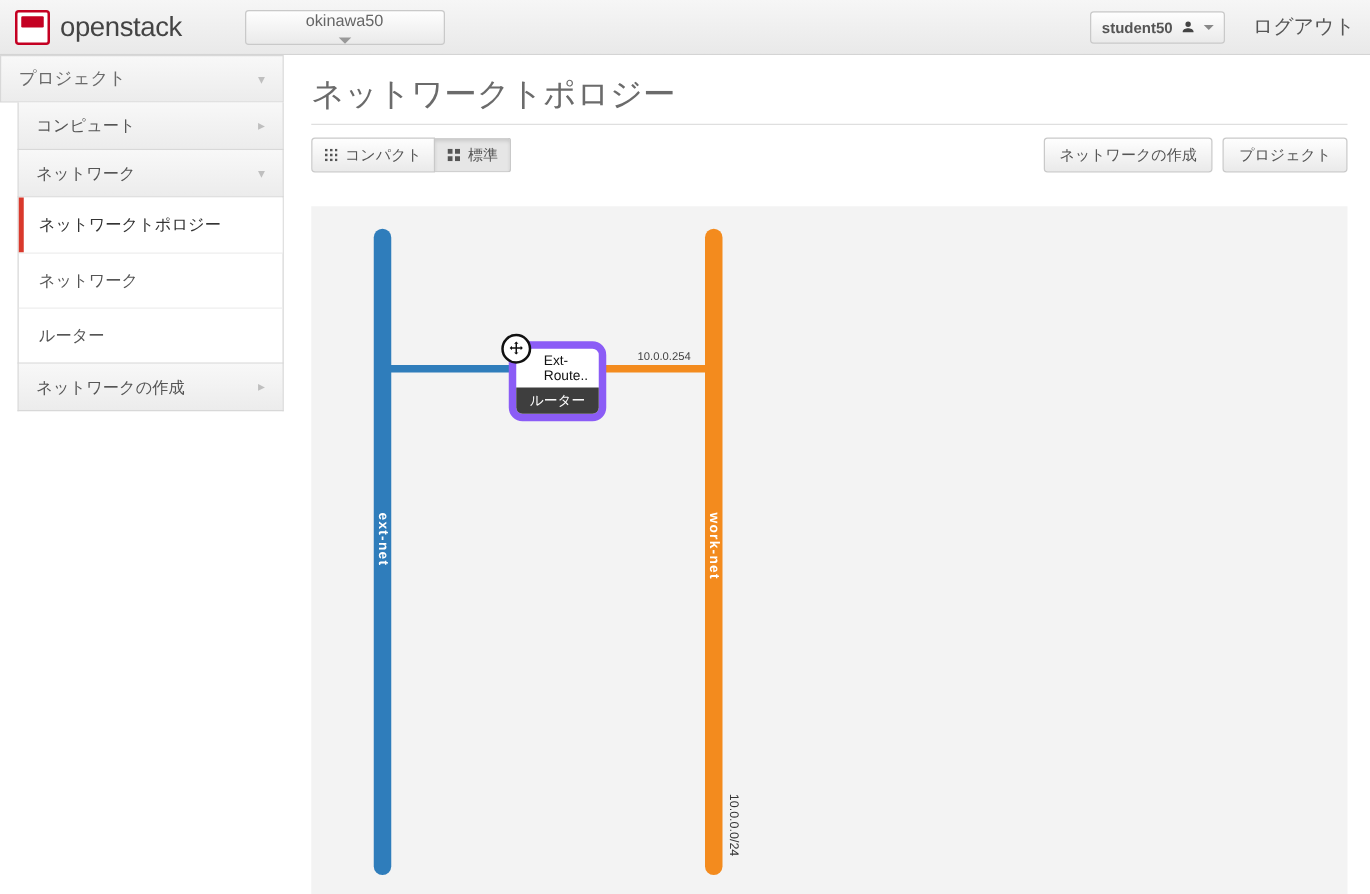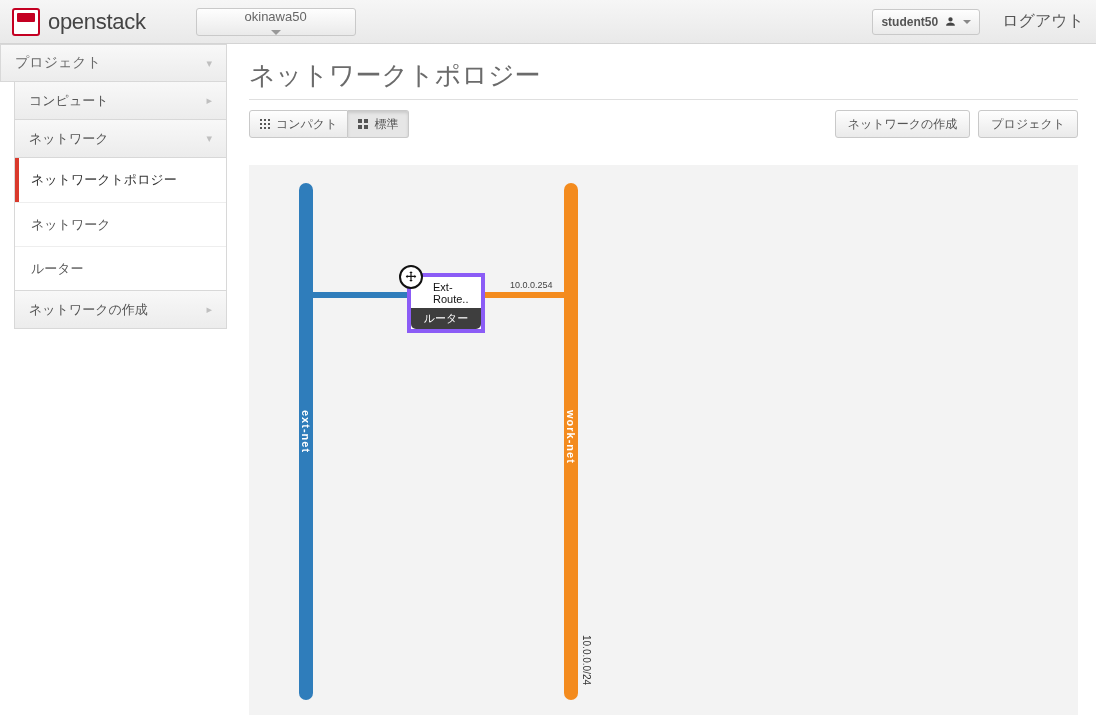--- a/index.html
+++ b/index.html
@@ -149,21 +149,21 @@
   }
   .link-line.blue   { left:63px;  width:100px; background:#2f7dbb; }
   .link-line.orange { left:225px; width:93px;  background:#f38b1e; }
   .ip-label {
     position:absolute; font-size:9px; color:#444;
     left:261px; top:115px;
   }
 
   .router-node {
     position:absolute; left:158px; top:108px;
-    width:78px; border:4px solid #8b5cf6; border-radius:0;
+    width:78px; border:6px solid #8b5cf6; border-radius:11px;
     background:#fff; overflow:visible;
     font-size:11px; text-align:left;
   }
   .router-node .rn-top { padding:4px 6px 3px 22px; color:#111; position:relative; }
   .router-node .rn-bot {
     background:#3e3e3e; color:#fff; padding:3px 6px; text-align:center;
     border-radius:0 0 5px 5px;
   }
   .router-badge {
     position:absolute; width:24px; height:24px; left:-12px; top:-12px;

